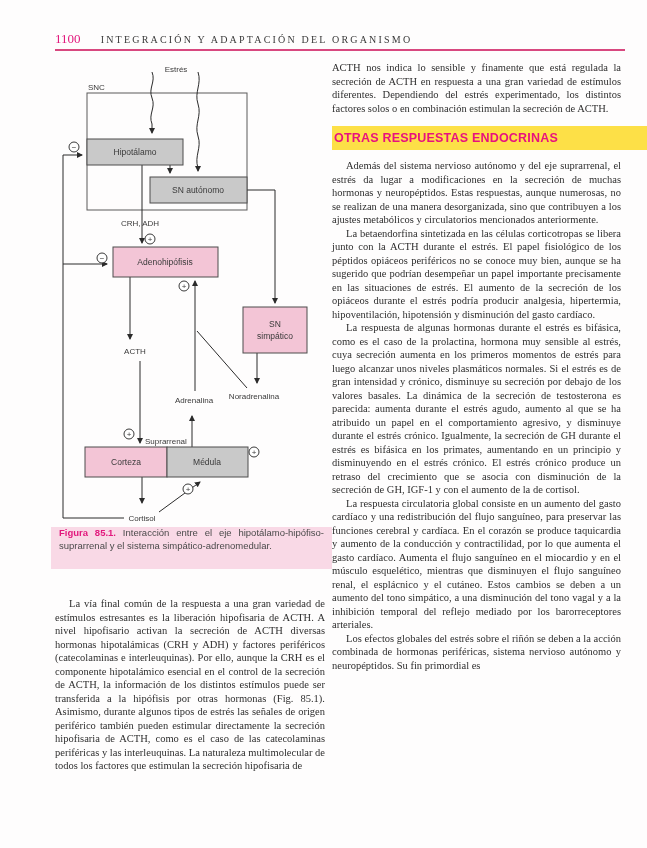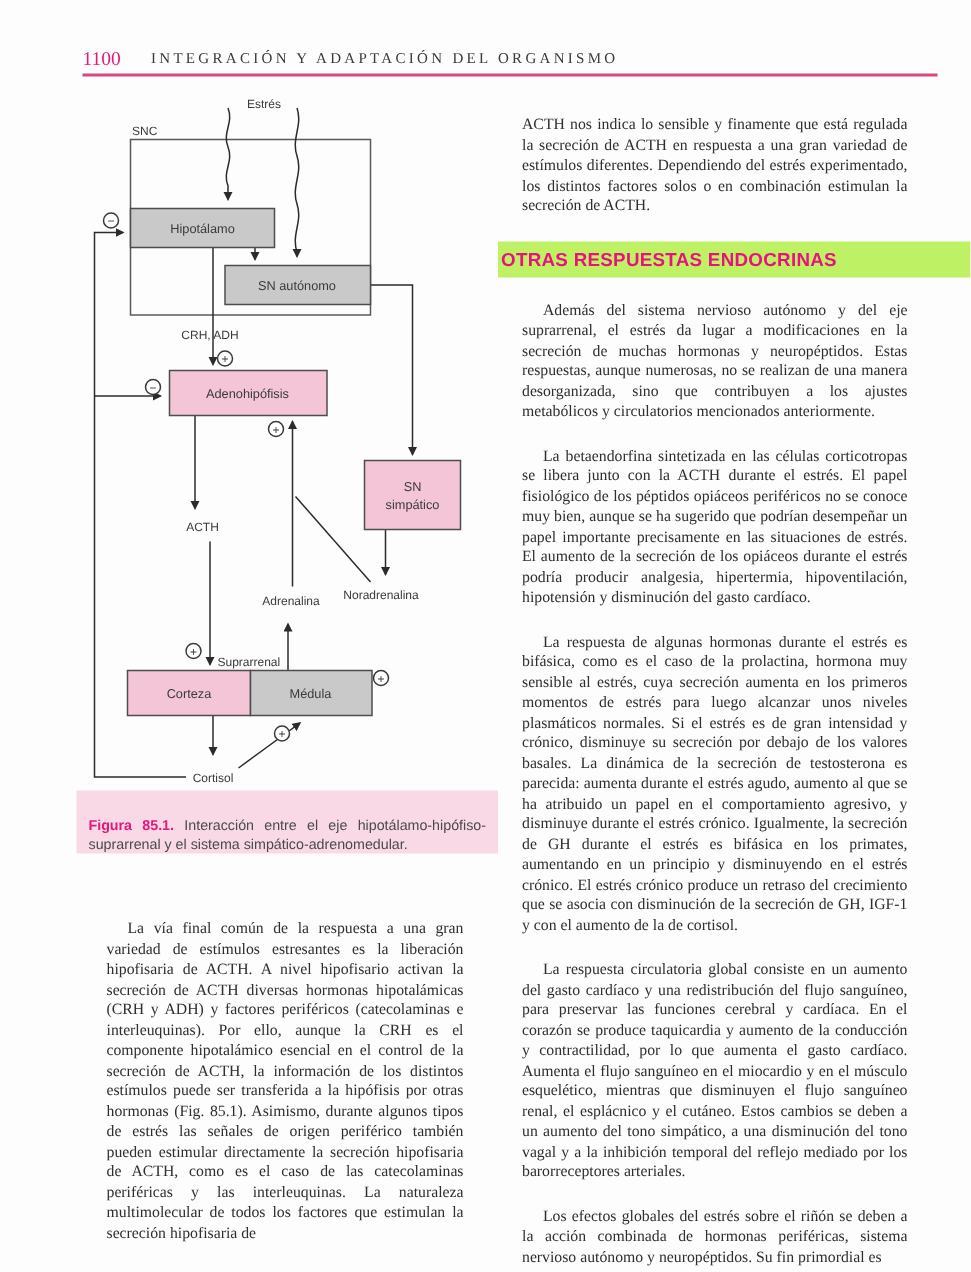--- a/index.html
+++ b/index.html
@@ -14,31 +14,31 @@
 
   
   .figure-diagram { position:absolute; left:55px; top:60px; width:280px; height:470px; }
   .figure-diagram svg { width:100%; height:100%; }
   svg text { font-family:"Liberation Sans", sans-serif; fill:#3a3a3a; }
   .lbl { font-size:8px; }
   .boxlbl { font-size:8.5px; }
   .sign { font-size:8px; fill:#3a3a3a; }
 
   .figure-caption { position:absolute; left:51px; top:527px; width:281px; height:42px; background:#f9d9e6;
-                    padding:18px 8px 0 8px; font-family:"Liberation Sans", sans-serif; font-size:9.5px; line-height:12.5px; color:#4a4a4a; text-align:justify; }
+                    padding:0 8px 0 8px; font-family:"Liberation Sans", sans-serif; font-size:9.5px; line-height:12.5px; color:#4a4a4a; text-align:justify; }
   .figure-caption .fig-label { color:#e2187d; font-weight:bold; }
 
   
   .col { position:absolute; text-align:justify; font-size:10.5px; line-height:13.5px; color:#2e2e2e; }
   .col-left  { left:55px;  top:597px; width:270px; }
   .col-right { left:332px; top:61px;  width:289px; }
-  .col p { margin:16px; text-indent:14px; }
+  .col p { margin:0; text-indent:14px; }
   .col p.cont { text-indent:0; }
 
-  .band { width:315px; background:#bef264; padding:5px 0 4px 2px; margin:11px 0 9px 0; }
+  .band { width:315px; background:#fde047; padding:5px 0 4px 2px; margin:11px 0 9px 0; }
   .band .hline { display:block; font-family:"Liberation Sans", sans-serif; font-weight:bold; font-size:12.5px; line-height:15px; color:#e8117e; letter-spacing:0.2px; }
 </style>
 </head>
 <body>
 
 <div class="page">
 
   <div class="page-number">1100</div>
   <div class="running-title">INTEGRACIÓN Y ADAPTACIÓN DEL ORGANISMO</div>
   <div class="header-rule"></div>

